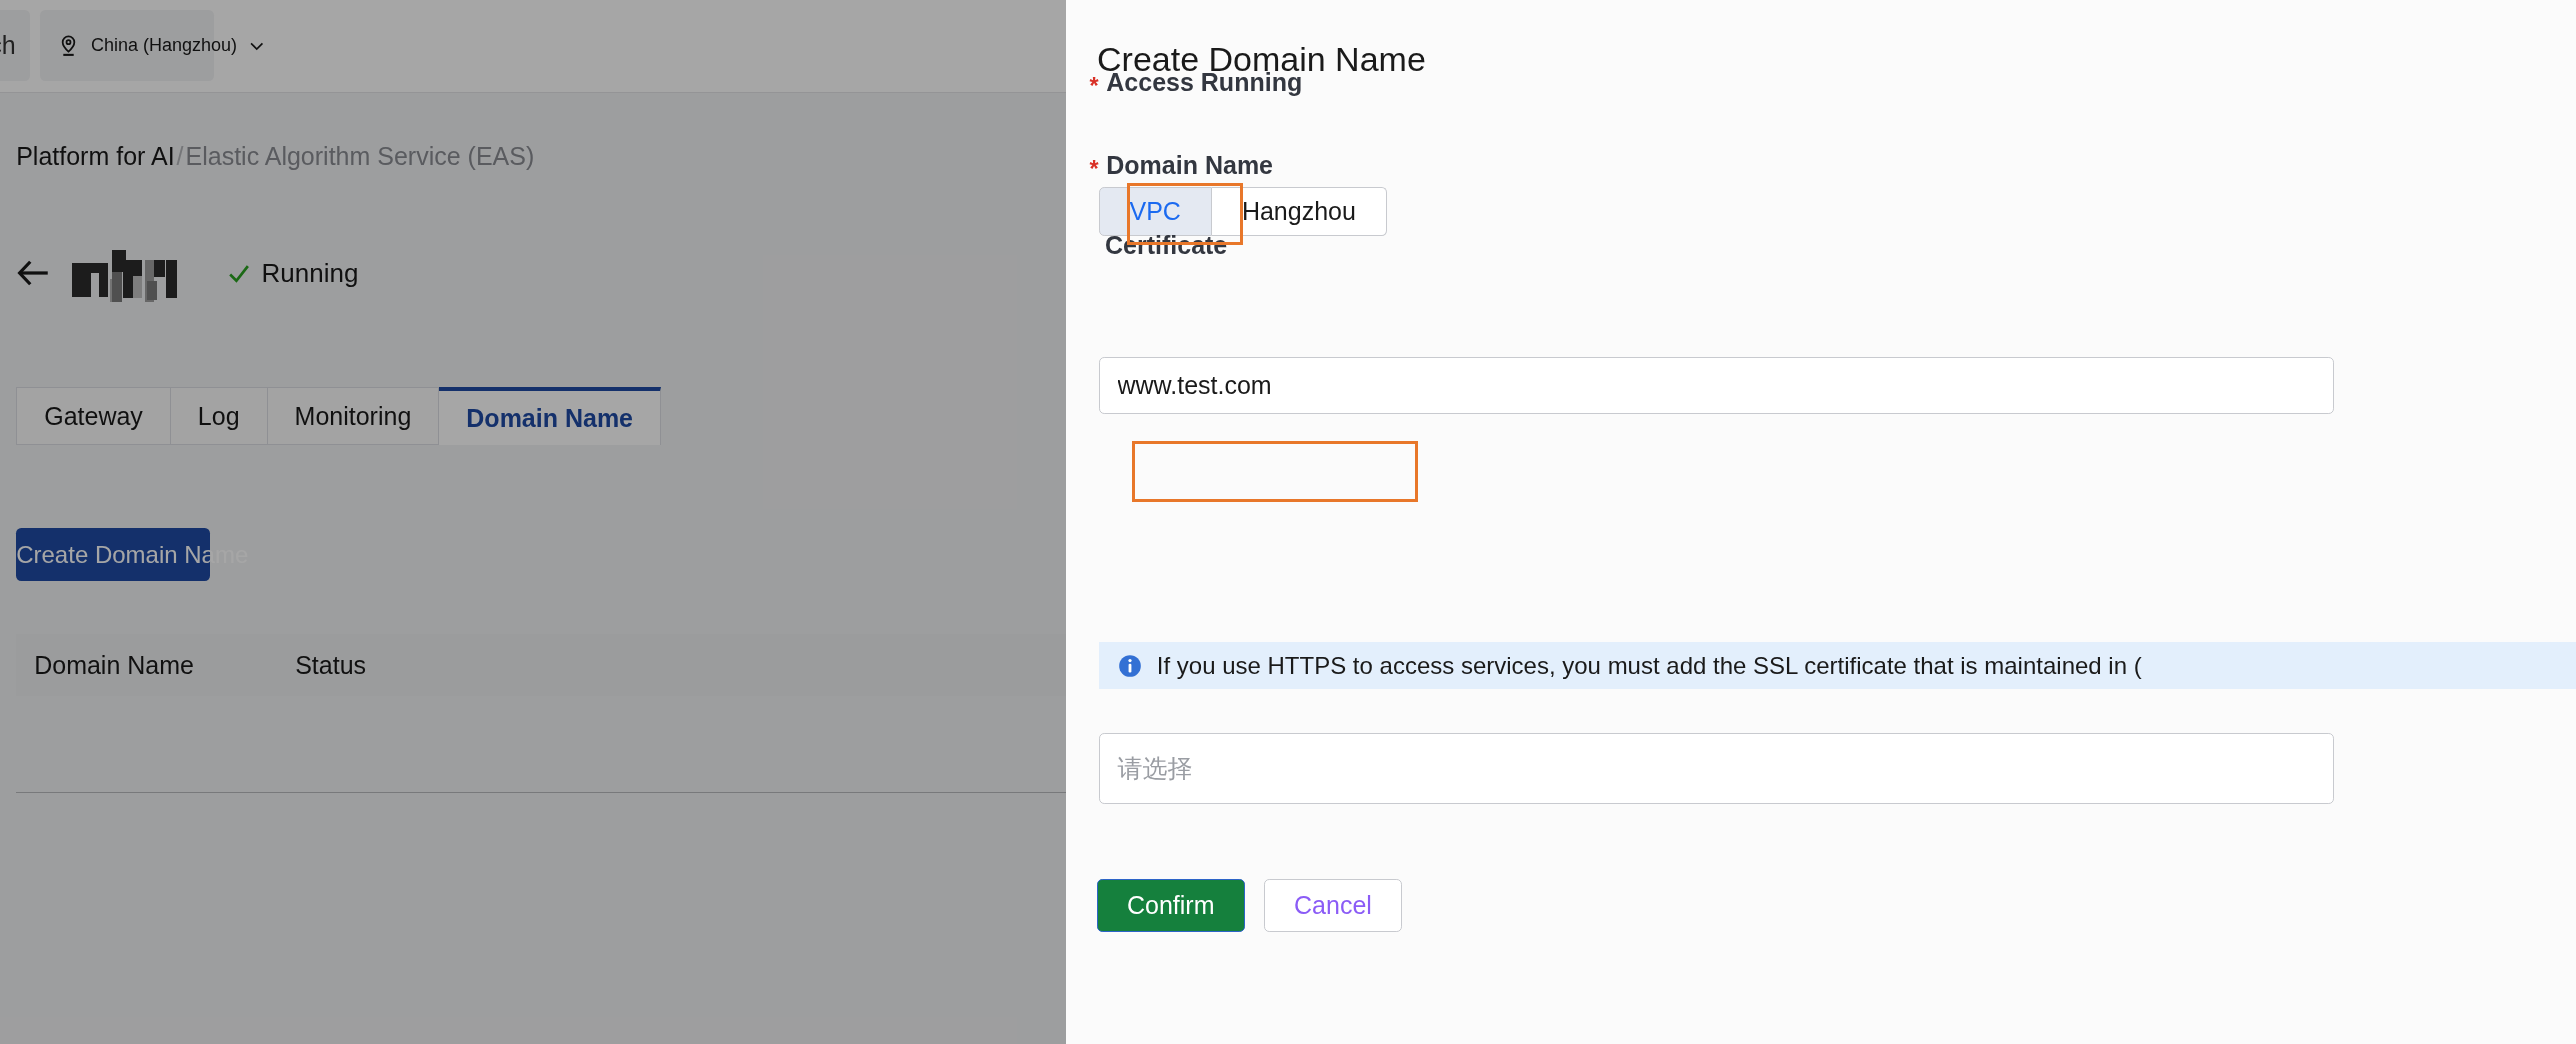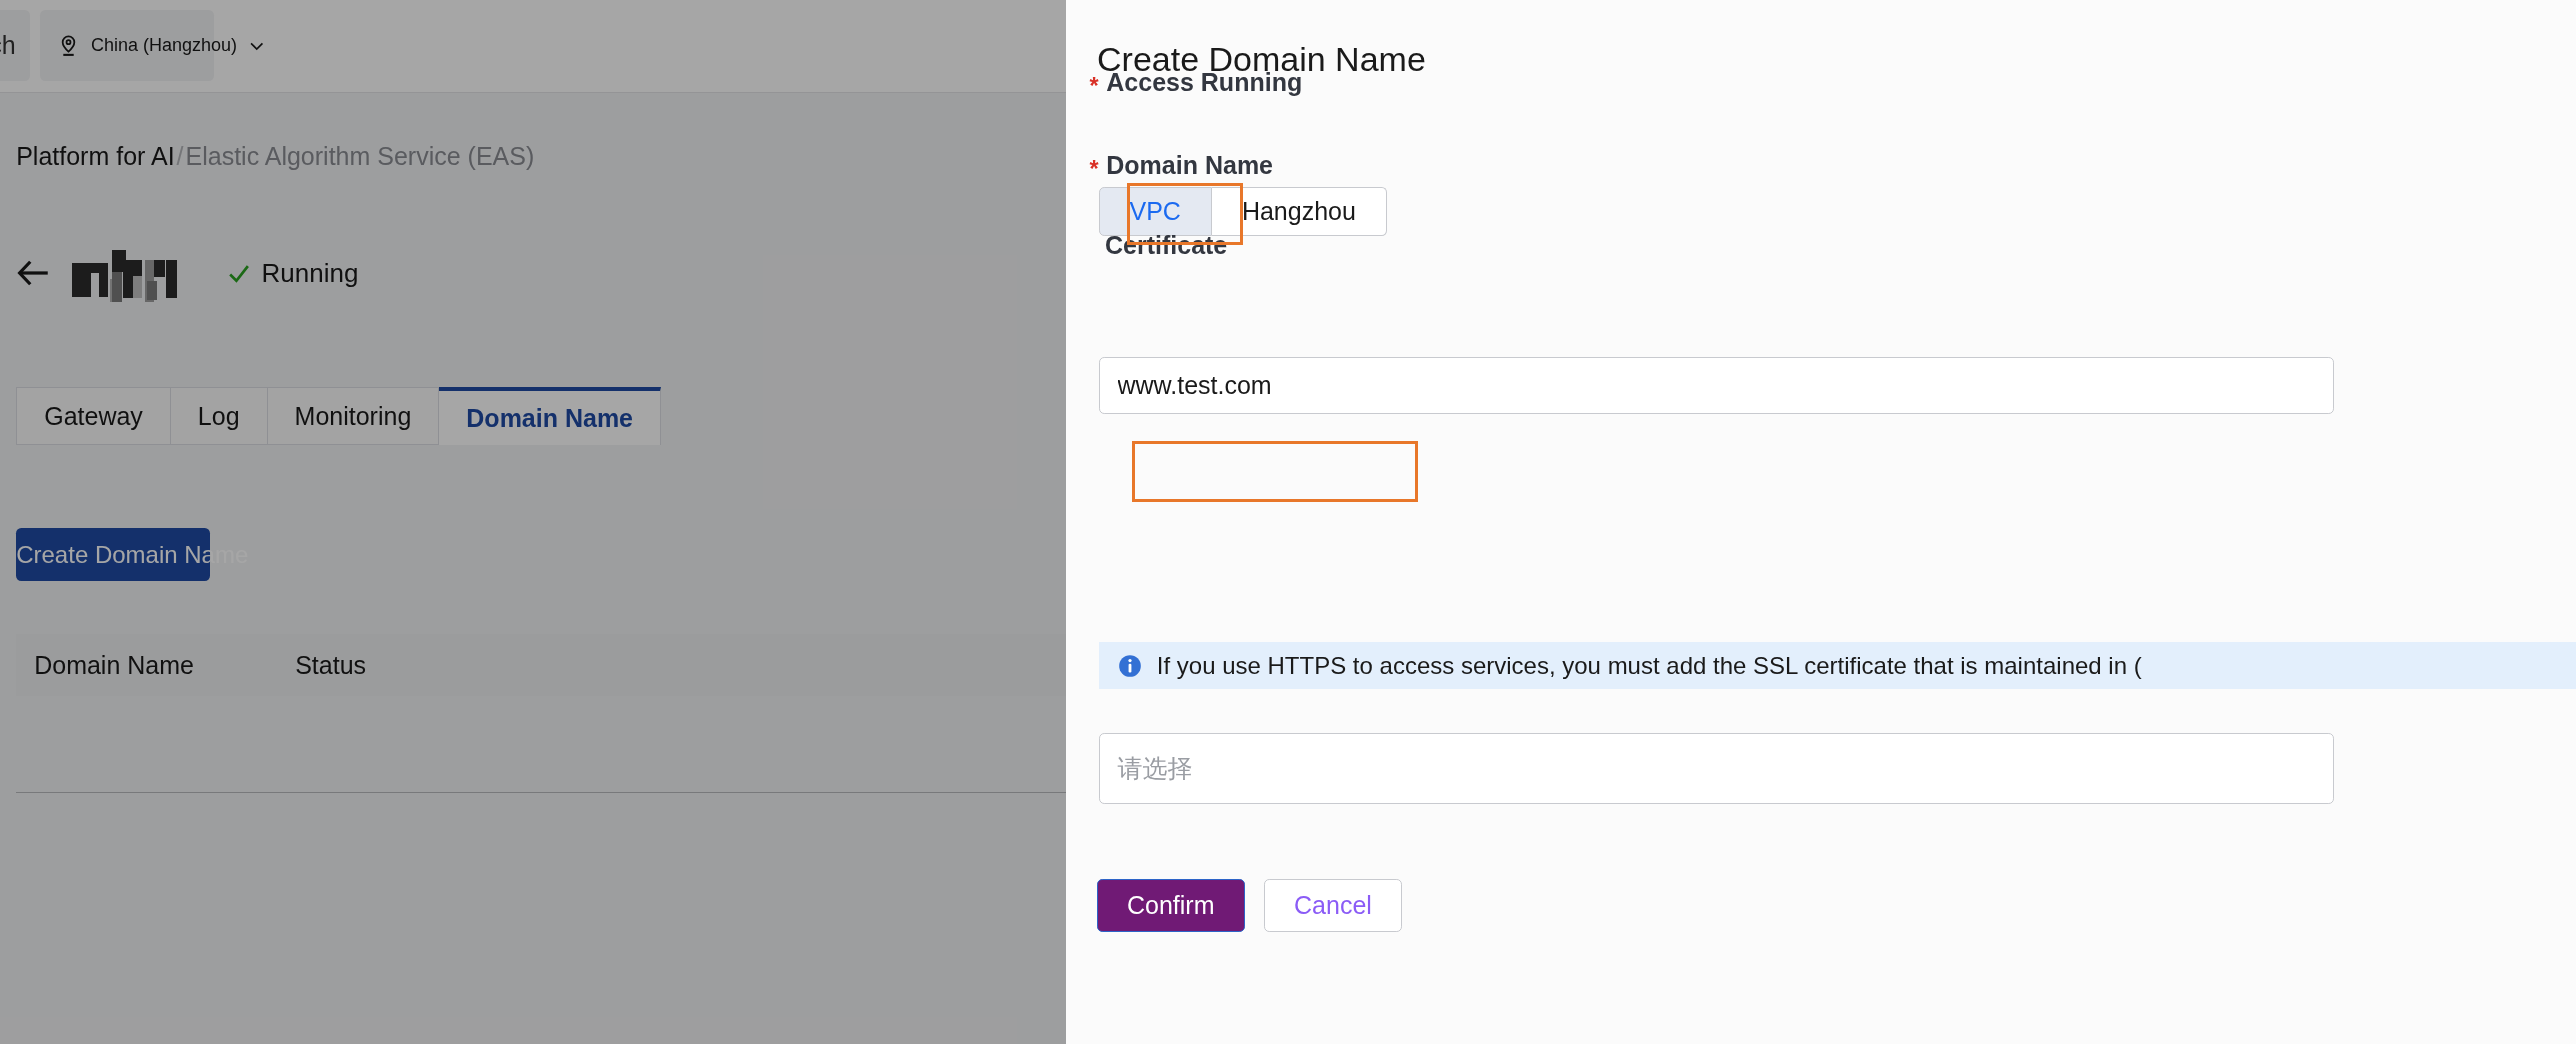--- a/index.html
+++ b/index.html
@@ -349,21 +349,21 @@
   .btn {
     height: 53px;
     padding: 0 29px;
     font-size: 25px;
     font-family: "Liberation Sans", sans-serif;
     border-radius: 5.2px;
     cursor: pointer;
     white-space: nowrap;
   }
   .btn-primary {
-    background: #701a75;
+    background: #15803d;
     color: #ffffff;
     border: 0.6px solid #2d64c8;
   }
   .btn-default {
     background: #ffffff;
     color: #8b5cf6;
     border: 0.6px solid #c8cacf;
   }
 
   

